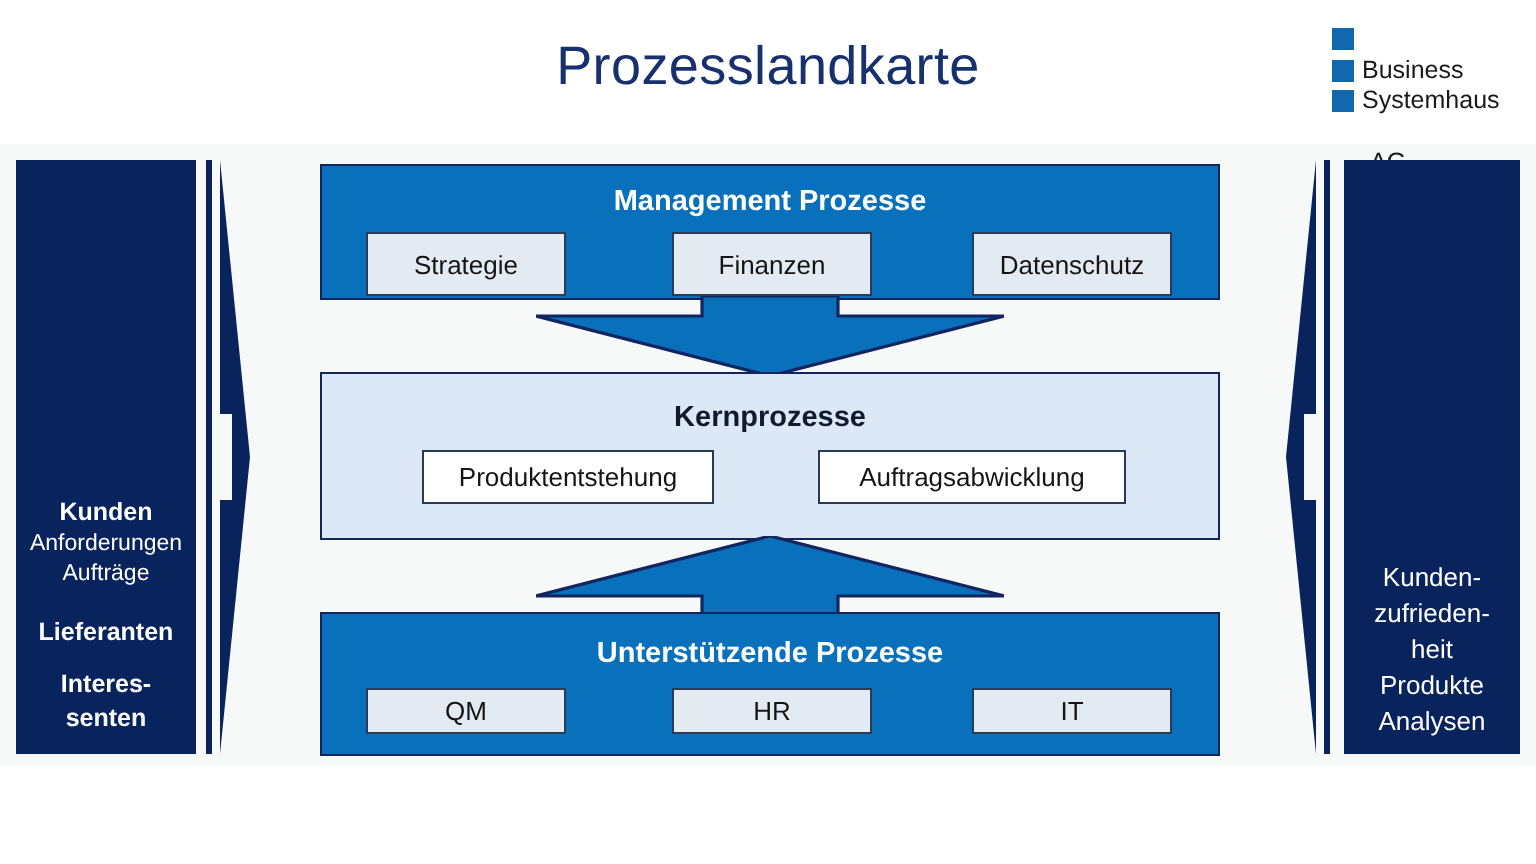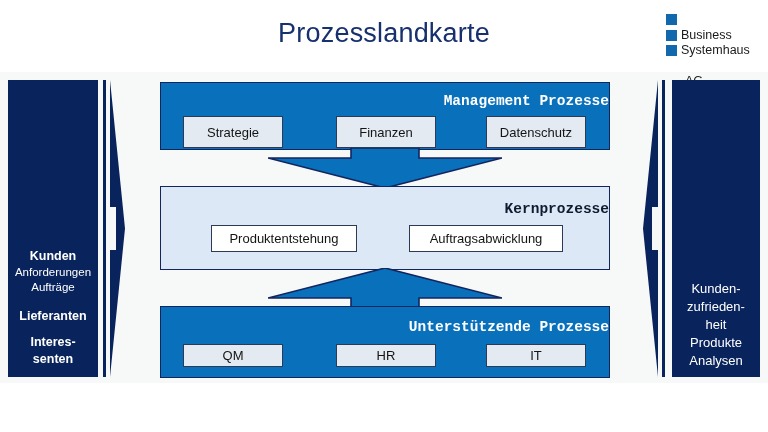--- a/index.html
+++ b/index.html
@@ -146,26 +146,25 @@
     top: 306px;
     width: 450px;
     height: 72px;
     background: #0970bc;
   }
 
   .band-title {
     position: absolute;
     left: 0;
     width: 100%;
-    text-align: right;
+    text-align: center;
     font-weight: bold;
     font-size: 14.5px;
     line-height: 18px;
     white-space: nowrap;
-    font-family: Liberation Mono, monospace;
   }
   .band-mgmt .band-title    { top: 9px;  color: #ffffff; }
   .band-core .band-title    { top: 13px; color: #111a2e; }
   .band-support .band-title { top: 11px; color: #ffffff; }
 
   
   .pbox {
     position: absolute;
     box-sizing: border-box;
     border: 1.3px solid #2b3a55;

